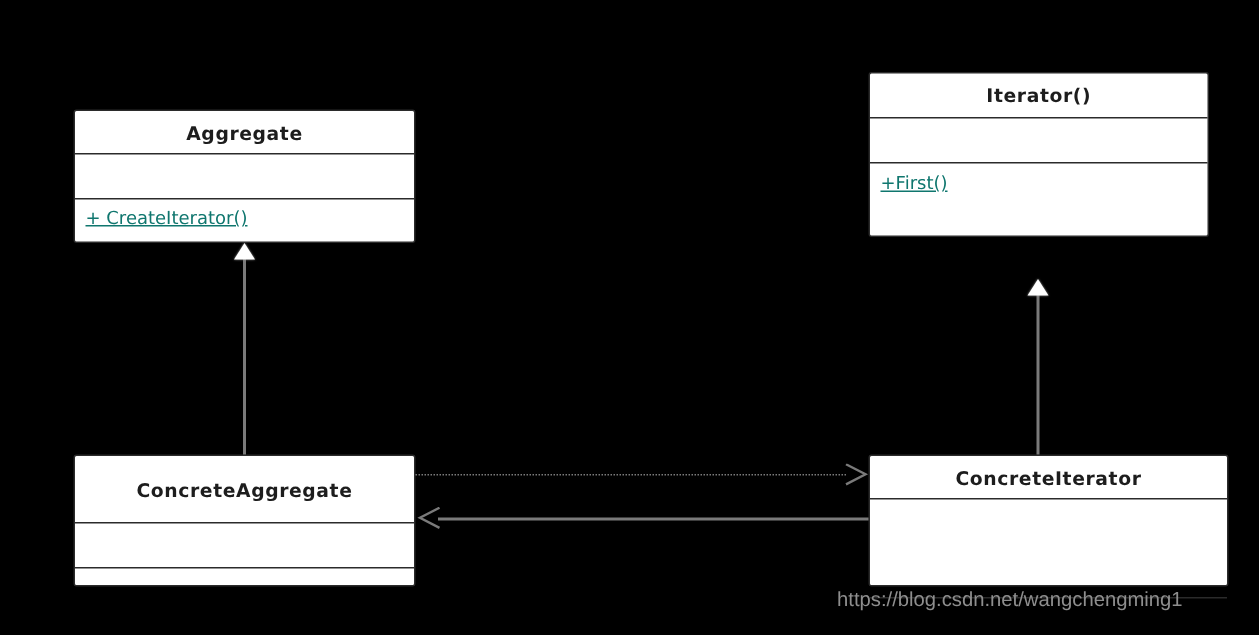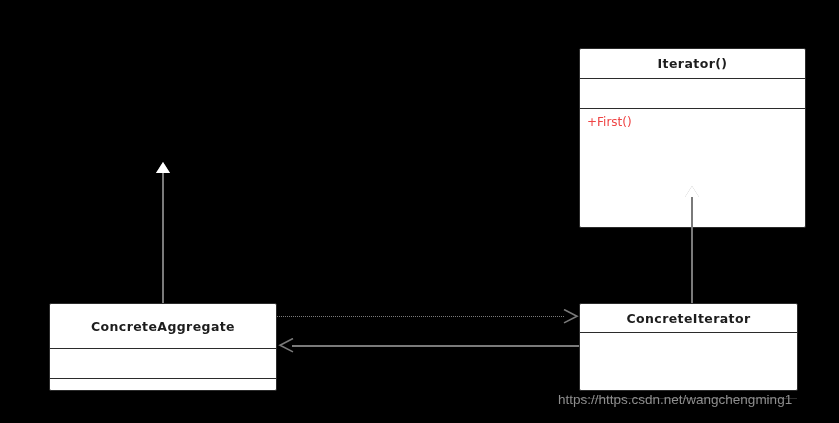--- a/index.html
+++ b/index.html
@@ -37,24 +37,25 @@
     align-items: center;
     justify-content: center;
     box-sizing: border-box;
     border-bottom: 1.5px solid #2b2b2b;
     flex: none;
   }
   .uml-compartment {
     box-sizing: border-box;
     padding: 4px 7px;
     font-size: 12px;
-    color: #ef4444;
+    color: #0f766e;
     line-height: 16px;
     flex: none;
     overflow: hidden;
+    text-decoration: underline;
   }
   .uml-compartment.divided {
     border-bottom: 1.5px solid #2b2b2b;
   }
   .uml-member {
     white-space: nowrap;
   }
 
   
   .conn-line-v {
@@ -95,36 +96,43 @@
     font-size: 13.5px;
     color: #8e8e8e;
     white-space: nowrap;
   }
 </style>
 </head>
 <body>
 
 <div id="canvas">
 
+  <div class="uml-class" style="left:49px; top:73px; width:228px; height:89px;">
+    <div class="uml-title" style="height:29px;">Aggregate</div>
+    <div class="uml-compartment divided" style="height:30px;"></div>
+    <div class="uml-compartment" style="height:28px;">
+      <div class="uml-member">+ CreateIterator()</div>
+    </div>
+  </div>
 
-  <div class="uml-class" style="left:579px; top:48px; width:227px; height:180px;">
+  <div class="uml-class" style="left:579px; top:48px; width:227px; height:110px;">
     <div class="uml-title" style="height:30px;">Iterator()</div>
     <div class="uml-compartment divided" style="height:30px;"></div>
     <div class="uml-compartment" style="height:78px; padding-top:5px;">
       <div class="uml-member">+First()</div>
     </div>
   </div>
 
   <div class="uml-class" style="left:49px; top:303px; width:228px; height:88px;">
     <div class="uml-title" style="height:45px;">ConcreteAggregate</div>
     <div class="uml-compartment divided" style="height:30px;"></div>
     <div class="uml-compartment" style="height:28px;"></div>
   </div>
 
-  <div class="uml-class" style="left:579px; top:303px; width:219px; height:88px;gap:36px;">
+  <div class="uml-class" style="left:579px; top:303px; width:240px; height:88px;gap:36px;">
     <div class="uml-title" style="height:29px;">ConcreteIterator</div>
     <div class="uml-compartment divided" style="height:30px;"></div>
     <div class="uml-compartment" style="height:28px;"></div>
   </div>
 
   <div class="conn-line-v" style="left:162px; top:172px; height:131px;"></div>
   <div class="tri-up" style="left:156px; top:162px;"></div>
 
   <div class="conn-line-v" style="left:691px; top:196px; height:107px;"></div>
   <div class="tri-up" style="left:685px; top:186px;"></div>
@@ -136,15 +144,15 @@
     </svg>
   </div>
 
   <div class="conn-line-h" style="left:292px; top:345px; width:287px;"></div>
   <div class="arrow-open" style="left:278px; top:338px;">
     <svg width="16" height="15" viewBox="0 0 16 15">
       <polyline points="15,0.5 2,7.2 15,13.9" fill="none" stroke="#7a7a7a" stroke-width="1.6"></polyline>
     </svg>
   </div>
 
-  <div class="watermark" style="left:558px; top:392px;">https://https.csdn.net/wangchengming1</div>
+  <div class="watermark" style="left:558px; top:392px;">https://blog.csdn.net/wangchengming1</div>
 
 </div>
 
 </body></html>

